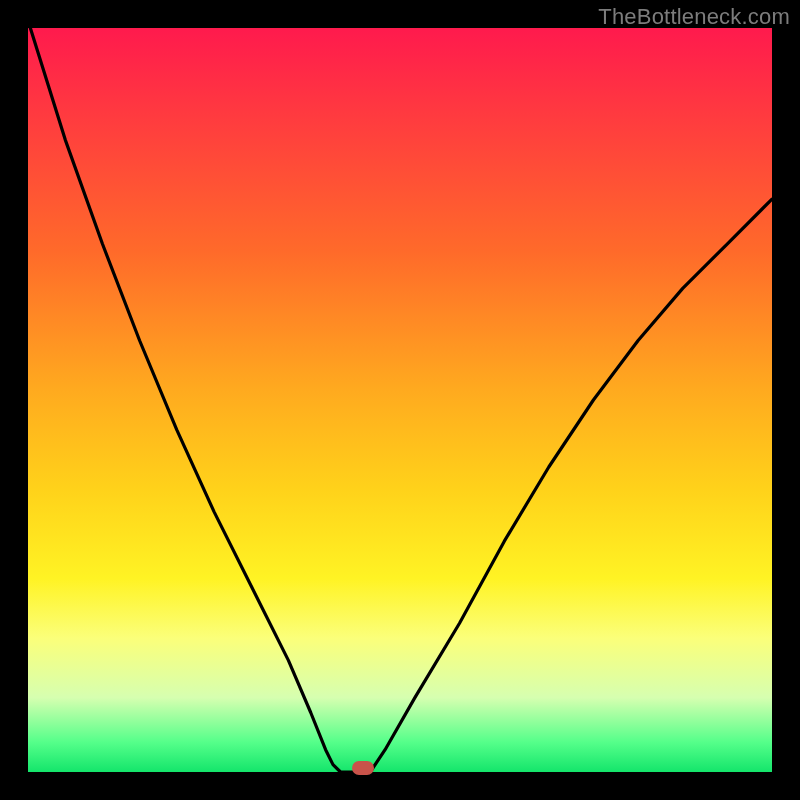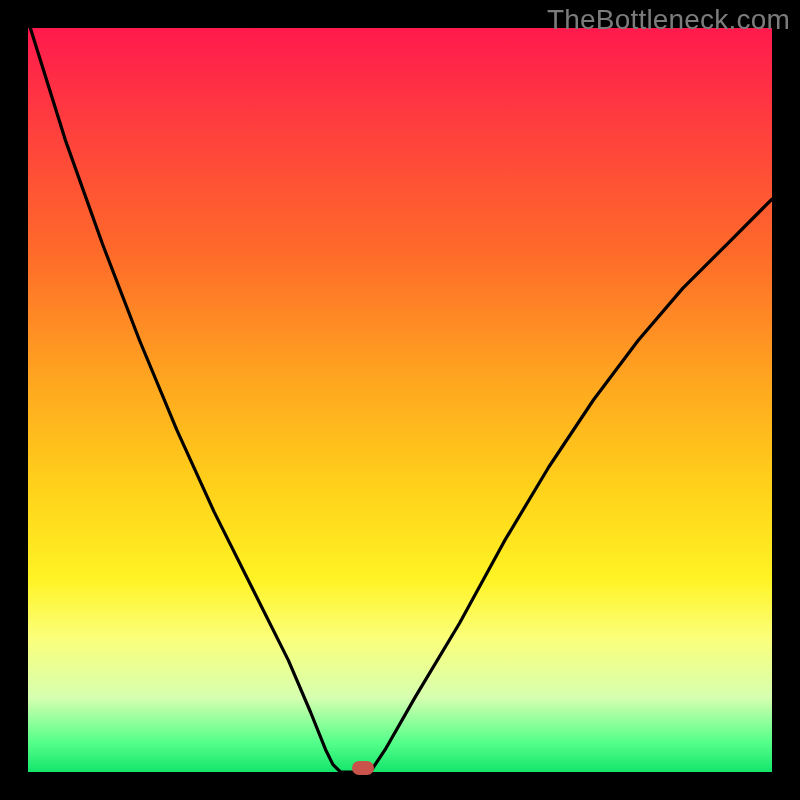--- a/index.html
+++ b/index.html
@@ -38,21 +38,21 @@
       #d6ffb0 90%,
       #55ff8a 96%,
       #14e56b 100%
     );
   }
   .watermark {
     position: absolute;
     top: 4px;
     right: 10px;
     color: #7c7c7c;
-    font-size: 28px;
+    font-size: 22px;
     font-weight: 500;
     letter-spacing: 0.2px;
     user-select: none;
   }
   svg.curve {
     position: absolute;
     left: 0;
     top: 0;
     width: 744px;
     height: 744px;

